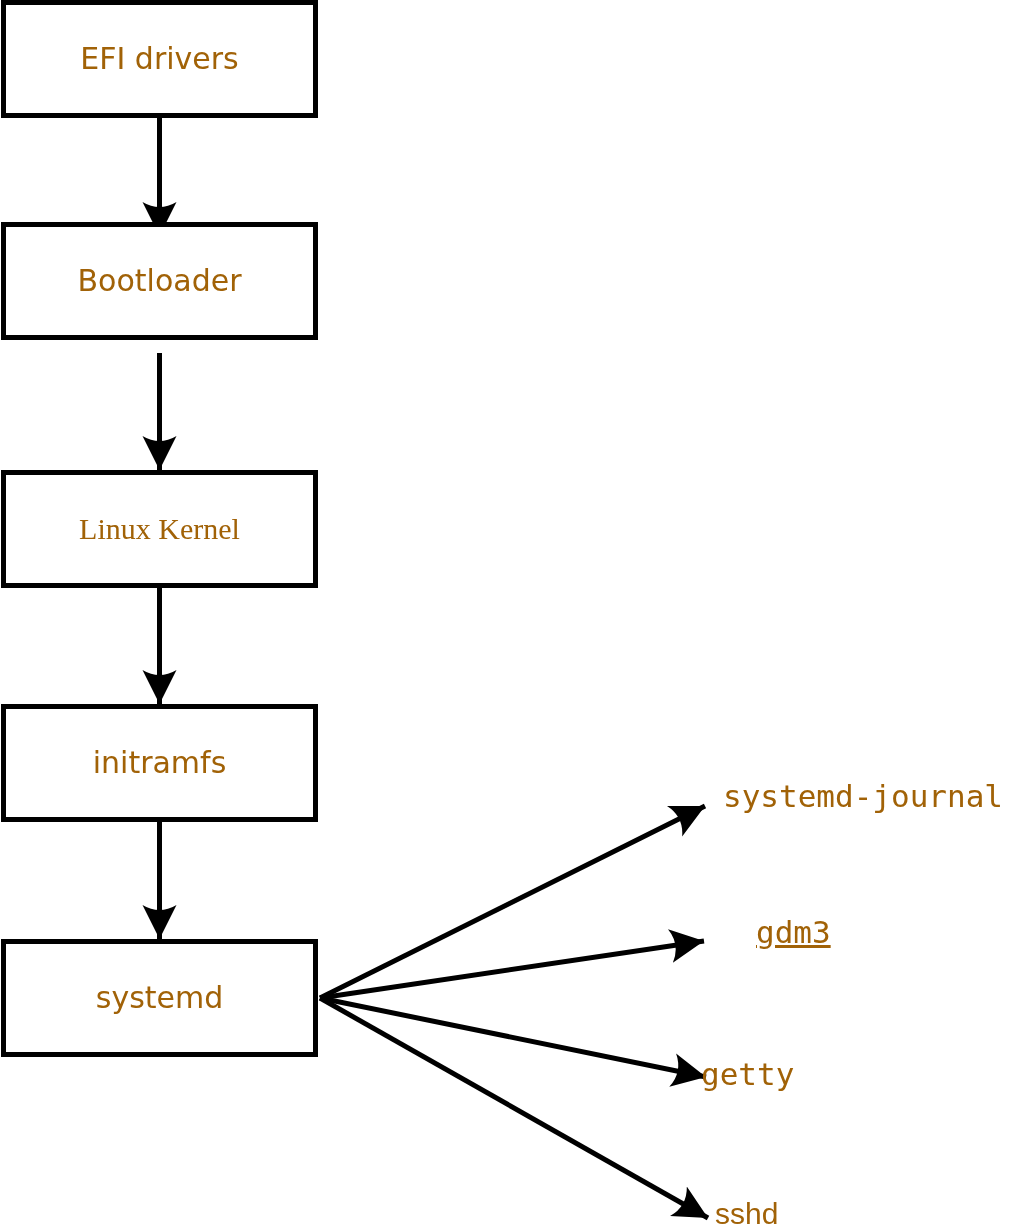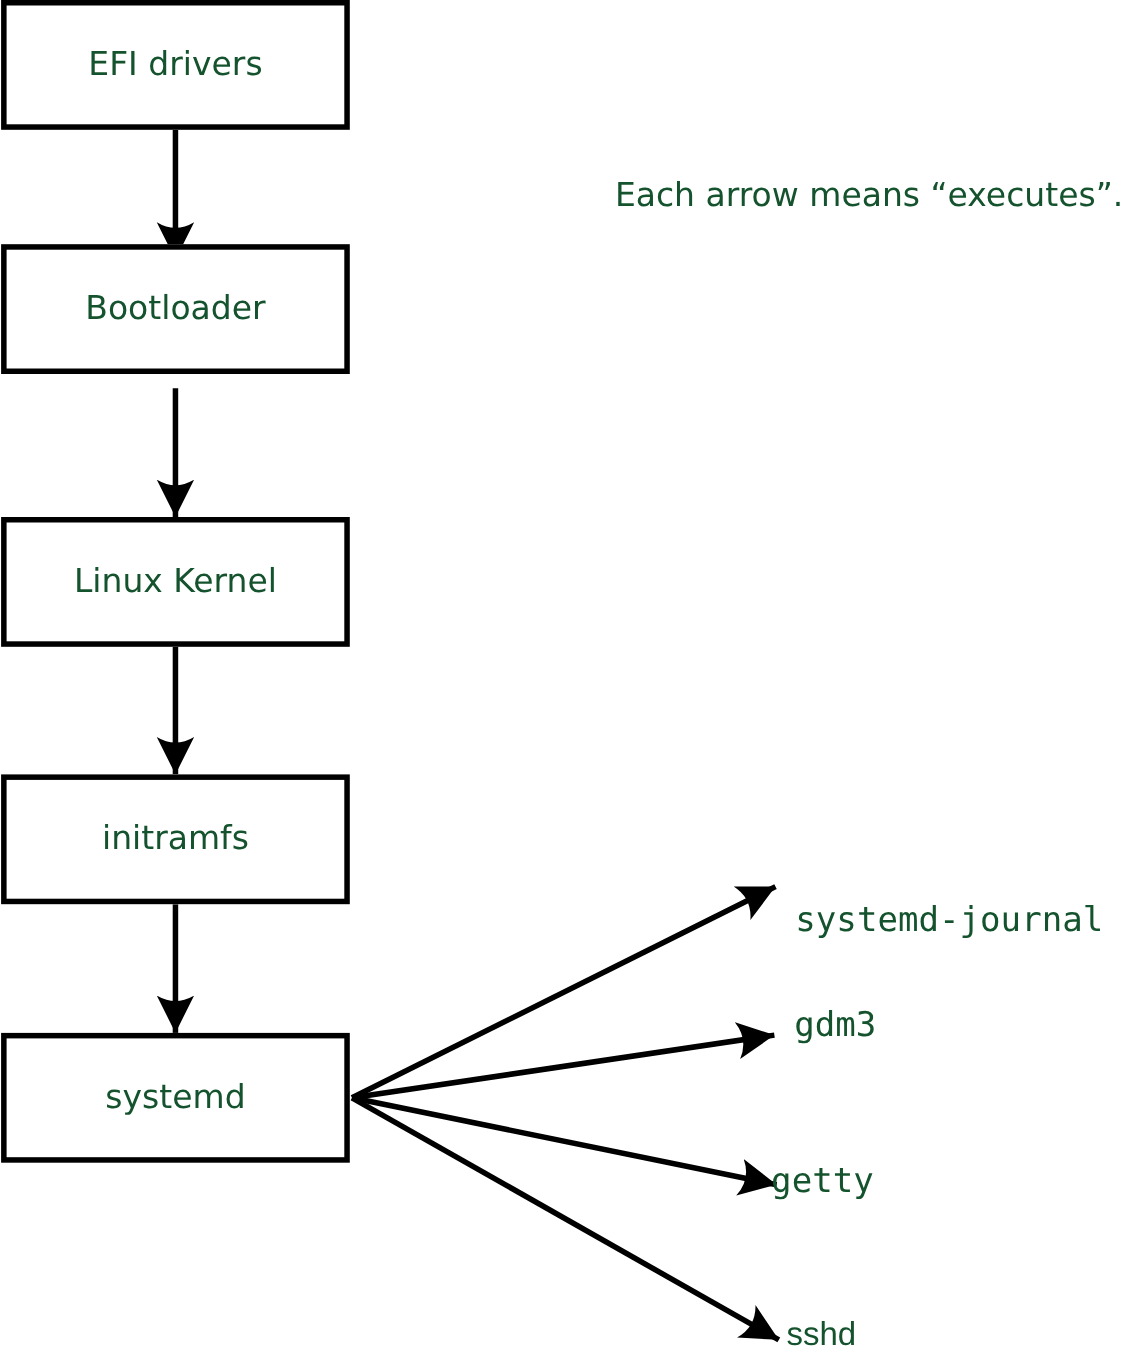--- a/index.html
+++ b/index.html
@@ -7,21 +7,21 @@
     padding: 0;
     background: #ffffff;
   }
   .canvas {
     position: relative;
     width: 1023px;
     height: 1230px;
     background: #ffffff;
     overflow: hidden;
     font-family: "DejaVu Sans", sans-serif;
-    color: #14532d;
+    color: #a16207;
   }
   .arrow-layer {
     position: absolute;
     left: 0;
     top: 0;
     width: 1023px;
     height: 1230px;
   }
   .flow-node {
     position: absolute;
@@ -33,32 +33,32 @@
     border: 5px solid #000000;
     display: flex;
     align-items: center;
     justify-content: center;
     font-size: 30px;
     line-height: 1;
     white-space: nowrap;
   }
   .node-1 { top: 0px; }
   .node-2 { top: 222px; }
-  .node-3 { top: 470px; }
+  .node-3 { top: 470px; font-family: Liberation Serif, serif; }
   .node-4 { top: 704px; }
   .node-5 { top: 939px; }
   .spawn-label {
     position: absolute;
     font-family: "DejaVu Sans Mono", monospace;
     font-size: 31px;
     line-height: 1;
     white-space: nowrap;
   }
-  .spawn-journal { left: 723px; top: 781px; margin-top: 40px; }
-  .spawn-gdm3    { left: 722px; top: 917px; }
+  .spawn-journal { left: 723px; top: 781px; }
+  .spawn-gdm3    { left: 756px; top: 917px; text-decoration: underline; }
   .spawn-getty   { left: 701px; top: 1059px; }
   .spawn-sshd    {
     left: 715px; top: 1199px;
     font-family: Liberation Sans, sans-serif;
     font-size: 30px;
   }
   .note {
     position: absolute;
     left: 559px;
     top: 163px;
@@ -104,15 +104,14 @@
   </div>
   <div class="flow-node node-4">
     <span>initramfs</span>
   </div>
 
   <span class="spawn-label spawn-journal">systemd-journal</span>
   <span class="spawn-label spawn-gdm3">gdm3</span>
   <span class="spawn-label spawn-getty">getty</span>
   <span class="spawn-label spawn-sshd">sshd</span>
 
-  <span class="note">Each arrow means “executes”.</span>
 
 </div>
 
 </body></html>

